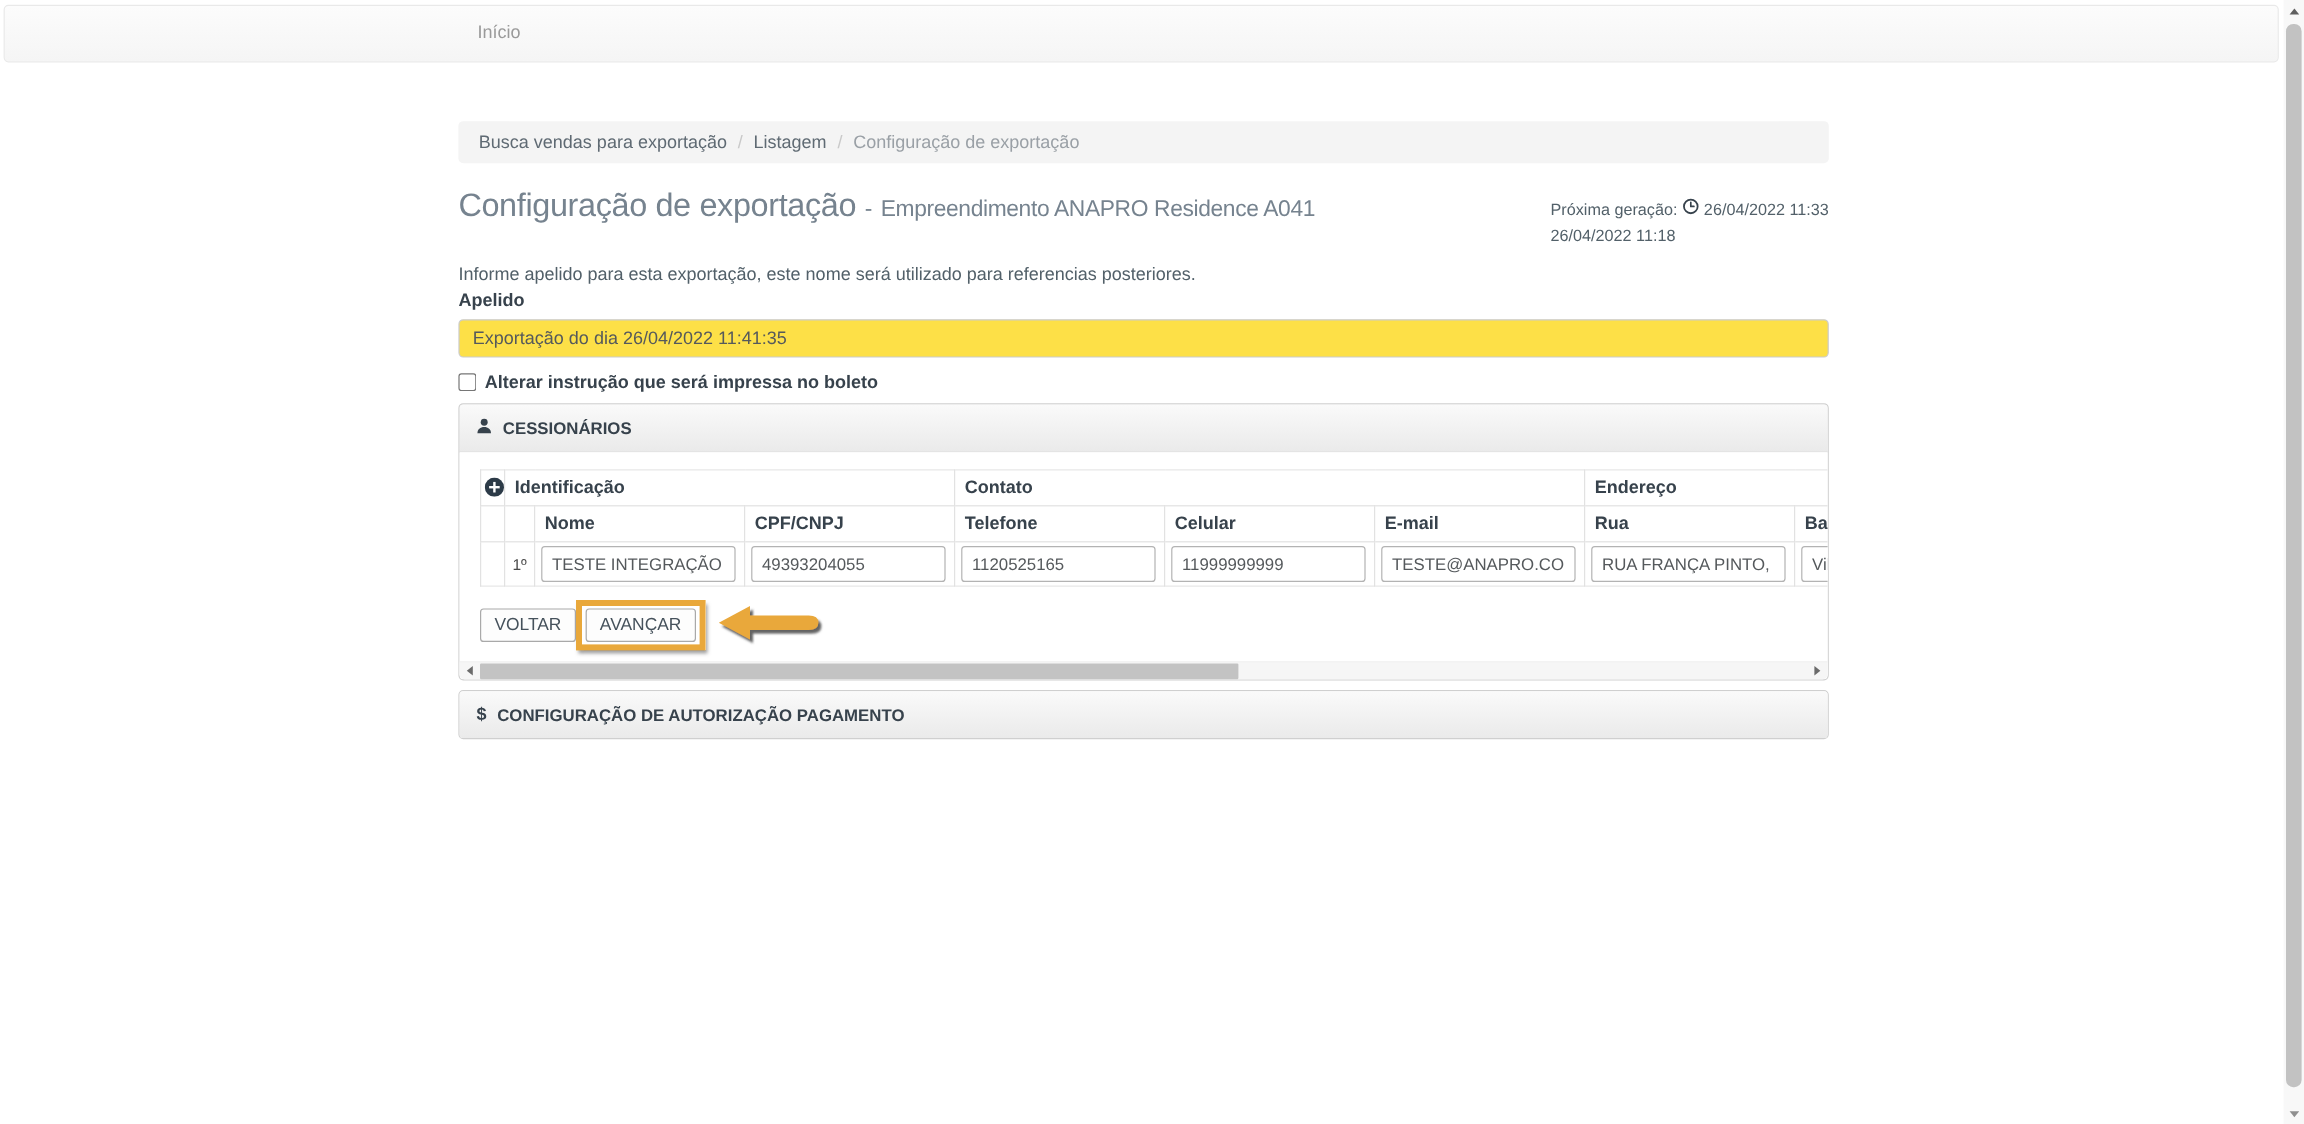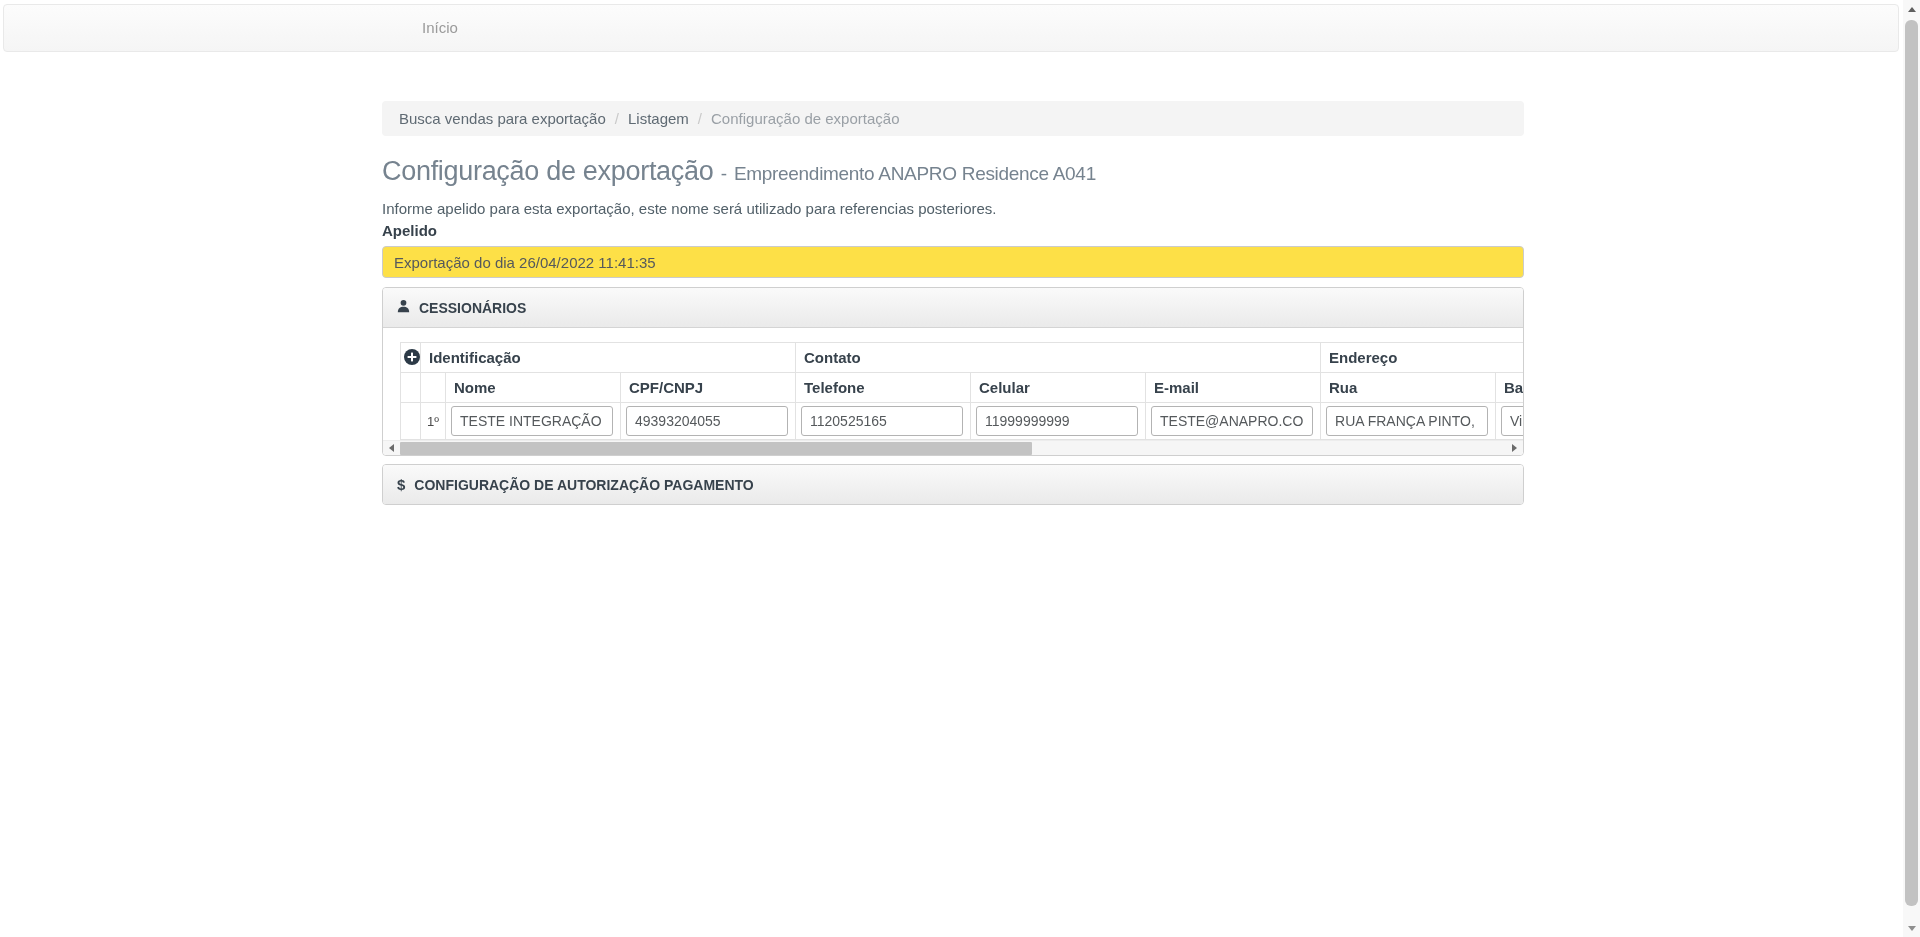--- a/index.html
+++ b/index.html
@@ -11,21 +11,20 @@
     overflow: hidden;
     position: relative;
   }
 
   
   .navbar {
     position: absolute; top: 4px; left: 3px; right: 21px; height: 48px;
     background: linear-gradient(#fcfcfc, #f5f5f5);
     border: 1px solid #e9e9e9;
     border-radius: 4px;
-    padding-left: 24px;
   }
   .navbar-inner { margin-left: 379px; width: 1142px; height: 100%; }
   .nav-home {
     display: inline-block; line-height: 46px; padding: 0 15px;
     color: #9a9a9a; font-size: 15px; text-decoration: none; cursor: pointer;
   }
 
   
   .container { width: 1142px; margin-left: 382px; }
 
@@ -139,27 +138,44 @@
   
   <div class="breadcrumb"><a class="bc-item" href="#">Busca vendas para exportação</a><span class="bc-sep">/</span><a class="bc-item" href="#">Listagem</a><span class="bc-sep">/</span><span class="bc-item active">Configuração de exportação</span></div>
 
   
   <div class="page-header">
     <h1 class="page-title">
       <span>Configuração de exportação</span>
       <span class="small-title">-</span>
       <span class="small-title">Empreendimento ANAPRO Residence A041</span>
     </h1>
+    <div class="gen-dates">
+      <div class="gen-line">
+        <span>Próxima geração:</span>
+        <span class="clock-icon">
+          <svg width="14" height="14" viewBox="0 0 14 14">
+              <circle cx="7" cy="7" r="5.7" fill="none" stroke="#37424c" stroke-width="1.5"></circle>
+              <path d="M7 7 L7 3.6 M7 7 L9.6 7" stroke="#37424c" stroke-width="1.4" stroke-linecap="round" fill="none"></path>
+            </svg>
+        </span>
+        <span>26/04/2022 11:33</span>
+      </div>
+      <div class="gen-line2">26/04/2022 11:18</div>
+    </div>
   </div>
 
   
   <p class="description">Informe apelido para esta exportação, este nome será utilizado para referencias posteriores.</p>
   <div class="field-label">Apelido</div>
   <input class="text-input" type="text" value="Exportação do dia 26/04/2022 11:41:35" style="">
 
+  <div class="checkbox-row">
+    <input type="checkbox" id="boletoCheck" style="">
+    <label for="boletoCheck">Alterar instrução que será impressa no boleto</label>
+  </div>
 
   
 
   
   <div class="panel cess">
     <div class="panel-heading">
       <span>
         <svg width="13" height="14" viewBox="0 0 14 14" fill="#37424c">
             <circle cx="7" cy="3.6" r="3.1"></circle>
             <path d="M0.9 13.6 C0.9 9.9 3.5 7.9 7 7.9 C10.5 7.9 13.1 9.9 13.1 13.6 Z"></path>
@@ -213,20 +229,37 @@
                 <td><input class="cell-input" type="text" value="1120525165" style=""></td>
                 <td><input class="cell-input" type="text" value="11999999999" style=""></td>
                 <td><input class="cell-input" type="text" value="TESTE@ANAPRO.COM.BR" style=""></td>
                 <td><input class="cell-input" type="text" value="RUA FRANÇA PINTO, 697 -" style=""></td>
                 <td><input class="cell-input" type="text" value="Vila" style=""></td>
               </tr>
             </tbody>
           </table>
       </div>
 
+      <div class="actions">
+        <button class="btn">VOLTAR</button>
+        <span class="btn-wrap">
+          <button class="btn">AVANÇAR</button>
+          <span class="highlight-rect"></span>
+        </span>
+        <span class="anno-arrow">
+          <svg width="92" height="40" viewBox="0 0 92 40">
+            <defs>
+              <filter id="ash" x="-20%" y="-20%" width="160%" height="170%">
+                <feDropShadow dx="2.5" dy="3" stdDeviation="0.9" flood-color="#4a4a4a" flood-opacity="0.85"></feDropShadow>
+              </filter>
+            </defs>
+            <path filter="url(#ash)" d="M3 19 L29 5 L29 13 L78 13 Q86 13 86 19 Q86 25 78 25 L29 25 L29 33 Z" fill="#e9a83b"></path>
+          </svg>
+        </span>
+      </div>
 
       <div class="hscrollbar">
         <div class="hsb-btn">
             <span class="tri-left"></span>
           </div>
         <div class="hsb-track">
           <div class="hsb-thumb" style="width: 57%;"></div>
         </div>
         <div class="hsb-btn">
             <span class="tri-right"></span>

